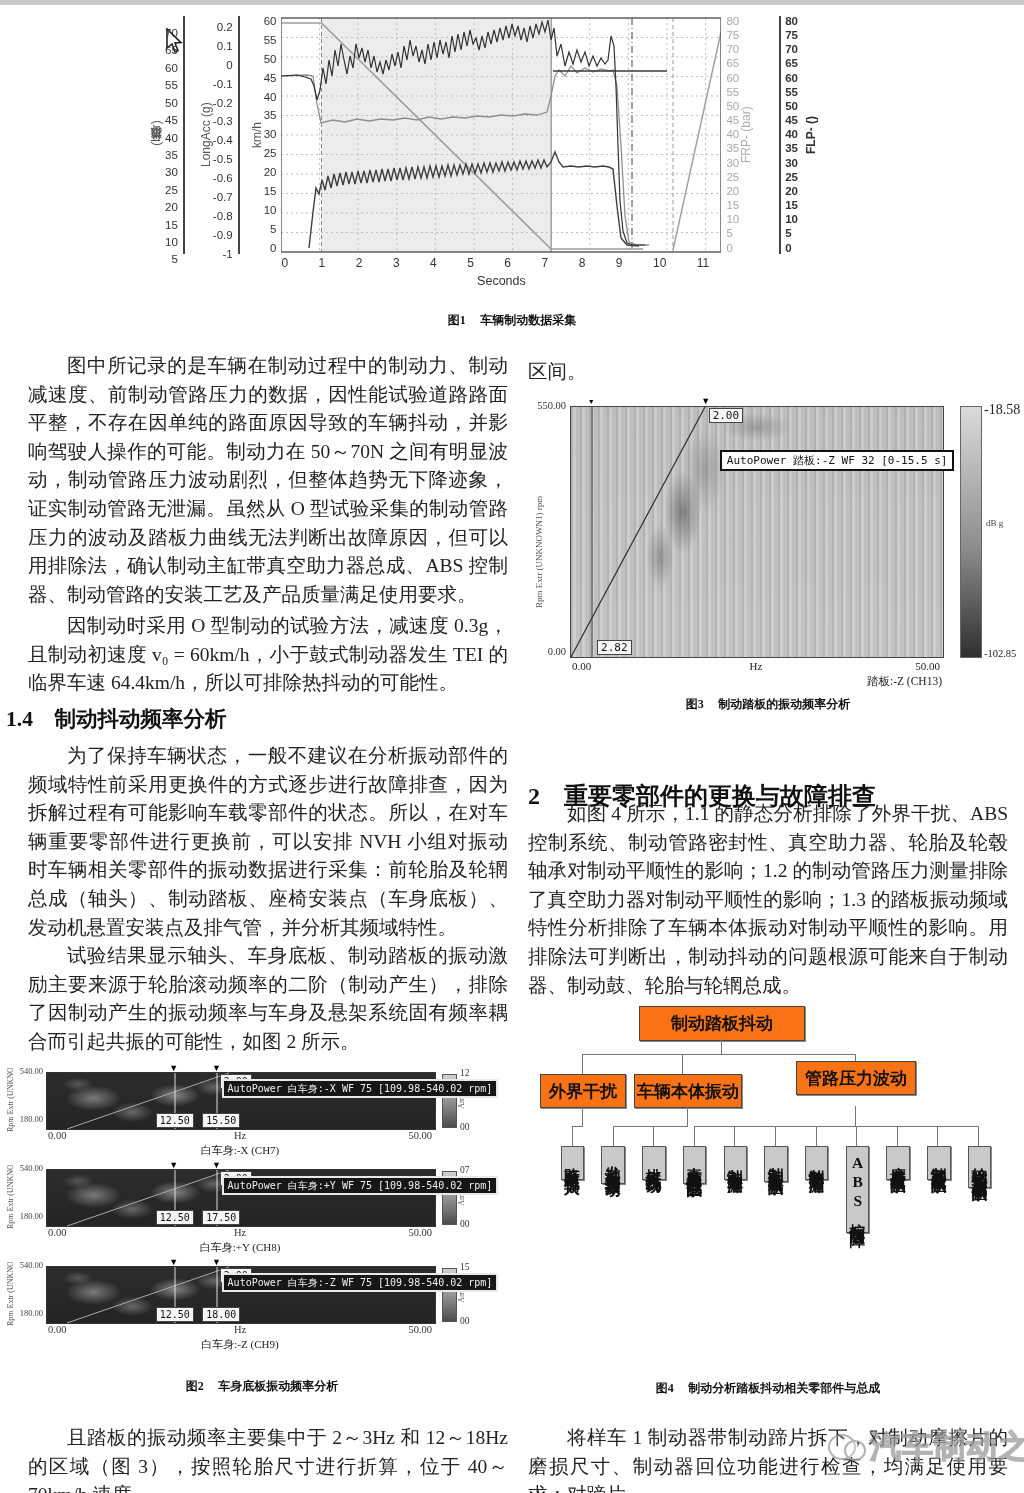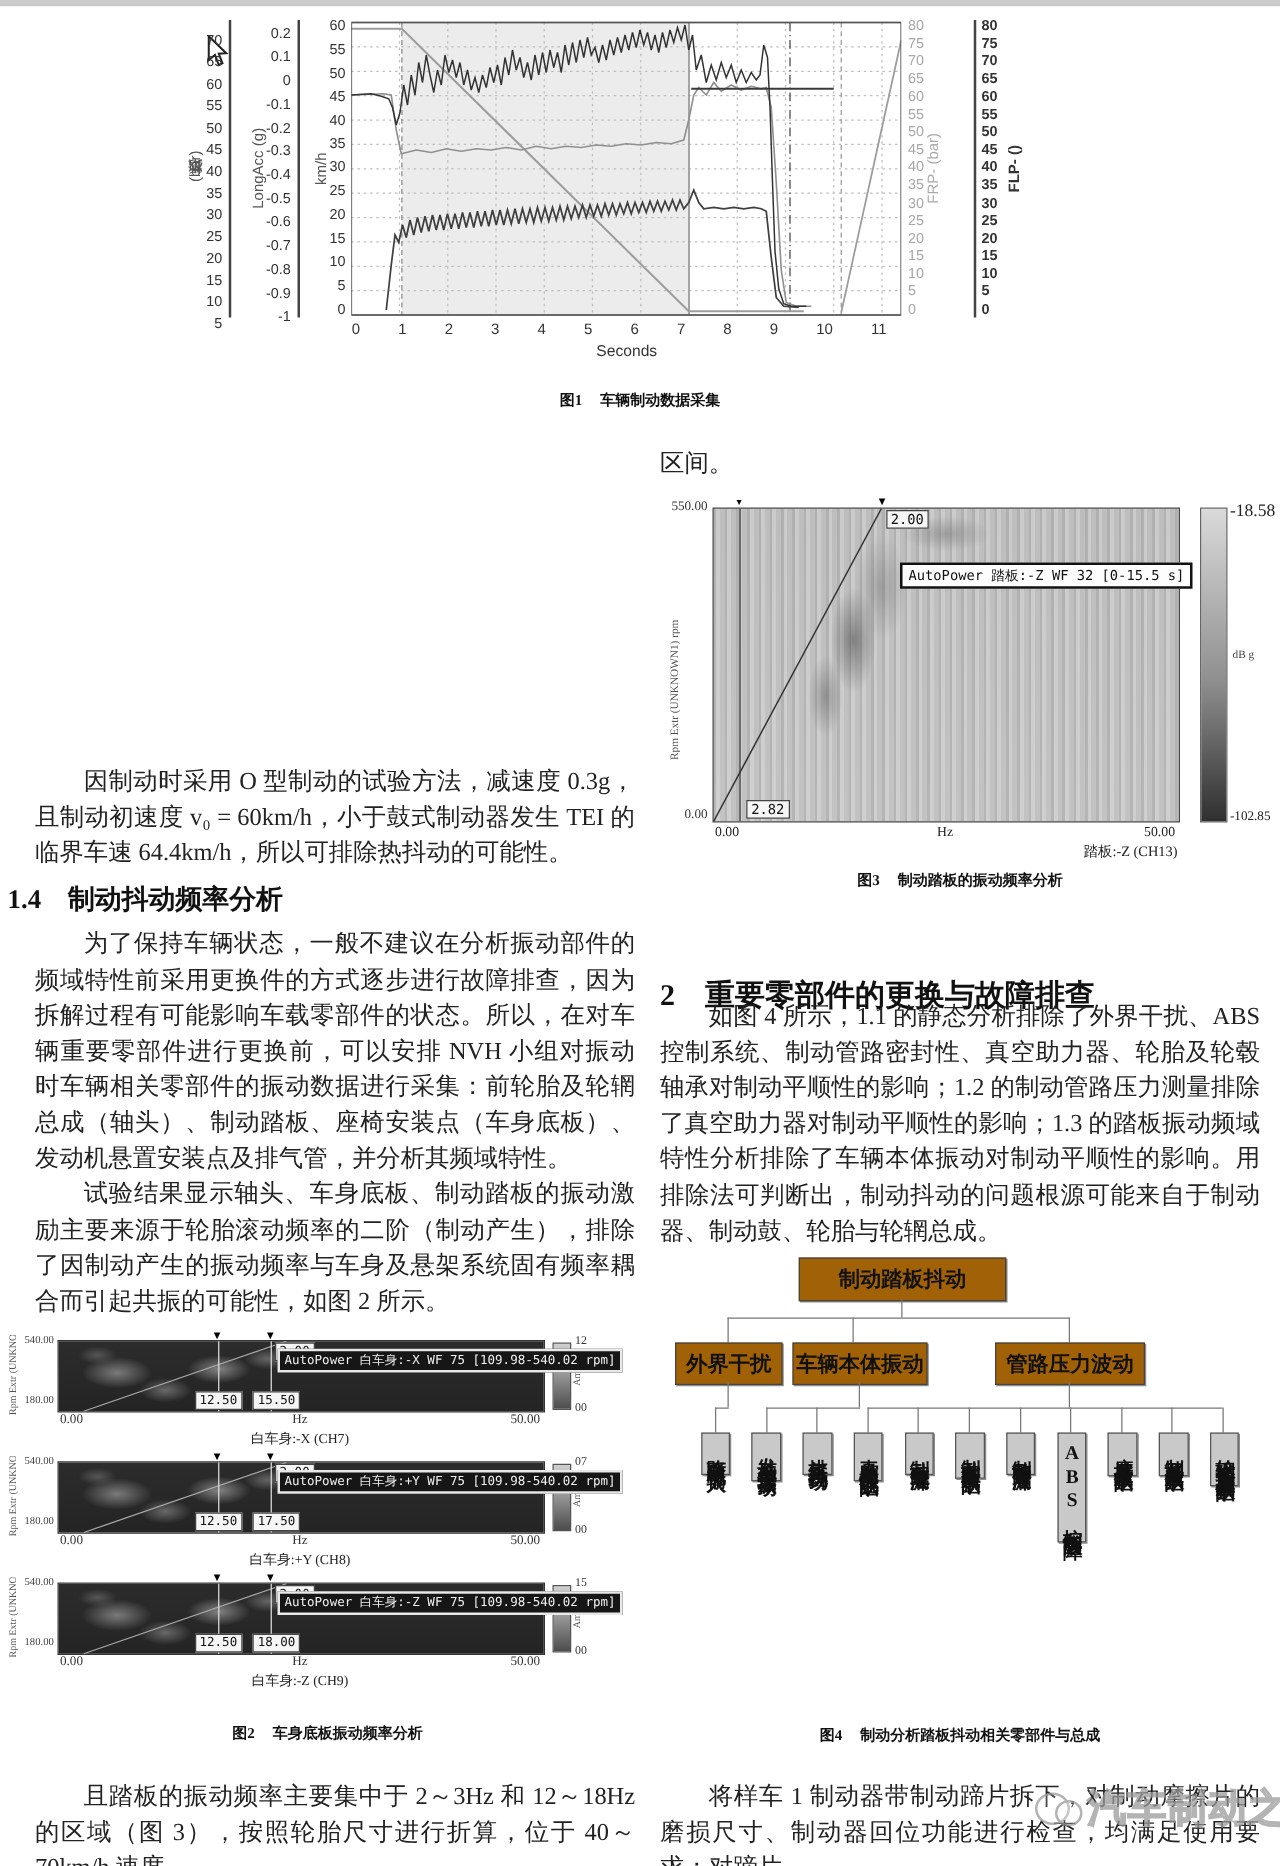--- a/index.html
+++ b/index.html
@@ -86,21 +86,21 @@
          background:linear-gradient(#dadada,#8f8f8f 55%,#2f2f2f);}
   .f3-cbt{position:absolute;left:456px;top:4px;font-size:14px;color:#222;}
   .f3-cbb{position:absolute;left:456px;top:250px;font-size:10.5px;color:#222;}
   .f3-cbrot{position:absolute;left:458px;top:120px;font-size:9px;color:#444;}
   .f3-xrow{position:absolute;left:42px;top:262px;width:372px;font-size:11px;color:#222;}
   .f3-chan{position:absolute;left:42px;top:276px;width:372px;text-align:right;font-size:11.5px;color:#222;}
 
   
   .f4{position:absolute;left:540px;top:1006px;width:470px;height:372px;
       font-family:"Liberation Serif",serif;}
-  .fbox{position:absolute;background:#a16207;border:1px solid #444;box-shadow:1px 1px 0 #8a8a8a;
+  .fbox{position:absolute;background:#f97316;border:1px solid #444;box-shadow:1px 1px 0 #8a8a8a;
         display:flex;align-items:center;justify-content:center;font-size:17px;font-weight:bold;color:#111;}
   .fline{position:absolute;background:#777;}
   .leafrow{position:absolute;left:12px;top:140px;width:448px;display:grid;
            grid-template-columns:repeat(11,1fr);justify-items:center;align-items:start;}
   .leaf{background:#c9c9c9;border:1px solid #555;box-shadow:1px 1px 0 #8a8a8a;padding:7px 3px;}
   .leaf span{writing-mode:vertical-rl;text-orientation:upright;font-size:15.5px;font-weight:bold;
              color:#111;letter-spacing:2px;line-height:1;}
 
   
   .wm{position:absolute;left:828px;top:1426px;display:flex;align-items:center;opacity:.75;z-index:9;}
@@ -278,20 +278,21 @@
         <span>15</span>
         <span>10</span>
         <span>5</span>
         <span>0</span>
       </div>
     <div class="rot" style="font-weight:bold;color:#333;margin-left:6px;">FLP- ()</div>
   </div>
 
   <p class="caption" style="left:262px;top:312px;width:500px;"><span>图1</span><span class="gap"></span><span>车辆制动数据采集</span></p>
 
+  <p class="para" style="left:28px;top:352px;width:480px;">图中所记录的是车辆在制动过程中的制动力、制动减速度、前制动管路压力的数据，因性能试验道路路面平整，不存在因单纯的路面原因导致的车辆抖动，并影响驾驶人操作的可能。制动力在 50～70N 之间有明显波动，制动管路压力波动剧烈，但整体趋势无下降迹象，证实制动管路无泄漏。虽然从 O 型试验采集的制动管路压力的波动及踏板力曲线无法判断出故障原因，但可以用排除法，确认制动主缸带真空助力器总成、ABS 控制器、制动管路的安装工艺及产品质量满足使用要求。</p>
   <p class="para" style="left:28px;top:612px;width:480px;">因制动时采用 O 型制动的试验方法，减速度 0.3g，且制动初速度 v₀ = 60km/h，小于鼓式制动器发生 TEI 的临界车速 64.4km/h，所以可排除热抖动的可能性。</p>
   <h3 class="h-sec" style="left:6px;top:704px;font-size:21.5px;">1.4　制动抖动频率分析</h3>
   <p class="para" style="left:28px;top:742px;width:480px;">为了保持车辆状态，一般不建议在分析振动部件的频域特性前采用更换件的方式逐步进行故障排查，因为拆解过程有可能影响车载零部件的状态。所以，在对车辆重要零部件进行更换前，可以安排 NVH 小组对振动时车辆相关零部件的振动数据进行采集：前轮胎及轮辋总成（轴头）、制动踏板、座椅安装点（车身底板）、发动机悬置安装点及排气管，并分析其频域特性。</p>
   <p class="para" style="left:28px;top:942px;width:480px;">试验结果显示轴头、车身底板、制动踏板的振动激励主要来源于轮胎滚动频率的二阶（制动产生），排除了因制动产生的振动频率与车身及悬架系统固有频率耦合而引起共振的可能性，如图 2 所示。</p>
 
   <div class="f2">
 
       <div class="sp">
         <div class="sp-left">
           <span class="sp-rot">Rpm Extr (UNKNOWN) rpm</span>
@@ -424,21 +425,21 @@
 
   <div class="f4">
     <div class="fbox" style="left:99px;top:0;width:164px;height:33px;">制动踏板抖动</div>
     <div class="fline" style="left:181px;top:33px;width:1px;height:15px;"></div>
     <div class="fline" style="left:42px;top:48px;width:274px;height:1px;"></div>
     <div class="fline" style="left:42px;top:48px;width:1px;height:20px;"></div>
     <div class="fline" style="left:142px;top:48px;width:1px;height:20px;"></div>
     <div class="fline" style="left:315px;top:48px;width:1px;height:20px;"></div>
     <div class="fbox" style="left:0;top:68px;width:84px;height:32px;">外界干扰</div>
     <div class="fbox" style="left:94px;top:68px;width:106px;height:32px;">车辆本体振动</div>
-    <div class="fbox" style="left:256px;top:68px;width:118px;height:32px;">管路压力波动</div>
+    <div class="fbox" style="left:256px;top:55px;width:118px;height:32px;">管路压力波动</div>
 
     <div class="fline" style="left:42px;top:100px;width:1px;height:20px;"></div>
     <div class="fline" style="left:32px;top:120px;width:11px;height:1px;"></div>
     <div class="fline" style="left:32px;top:120px;width:1px;height:20px;"></div>
     <div class="fline" style="left:147px;top:100px;width:1px;height:20px;"></div>
     <div class="fline" style="left:73px;top:120px;width:75px;height:1px;"></div>
     <div class="fline" style="left:73px;top:120px;width:1px;height:20px;"></div>
     <div class="fline" style="left:113px;top:120px;width:1px;height:20px;"></div>
     <div class="fline" style="left:315px;top:100px;width:1px;height:20px;"></div>
     <div class="fline" style="left:154px;top:120px;width:284px;height:1px;"></div>

